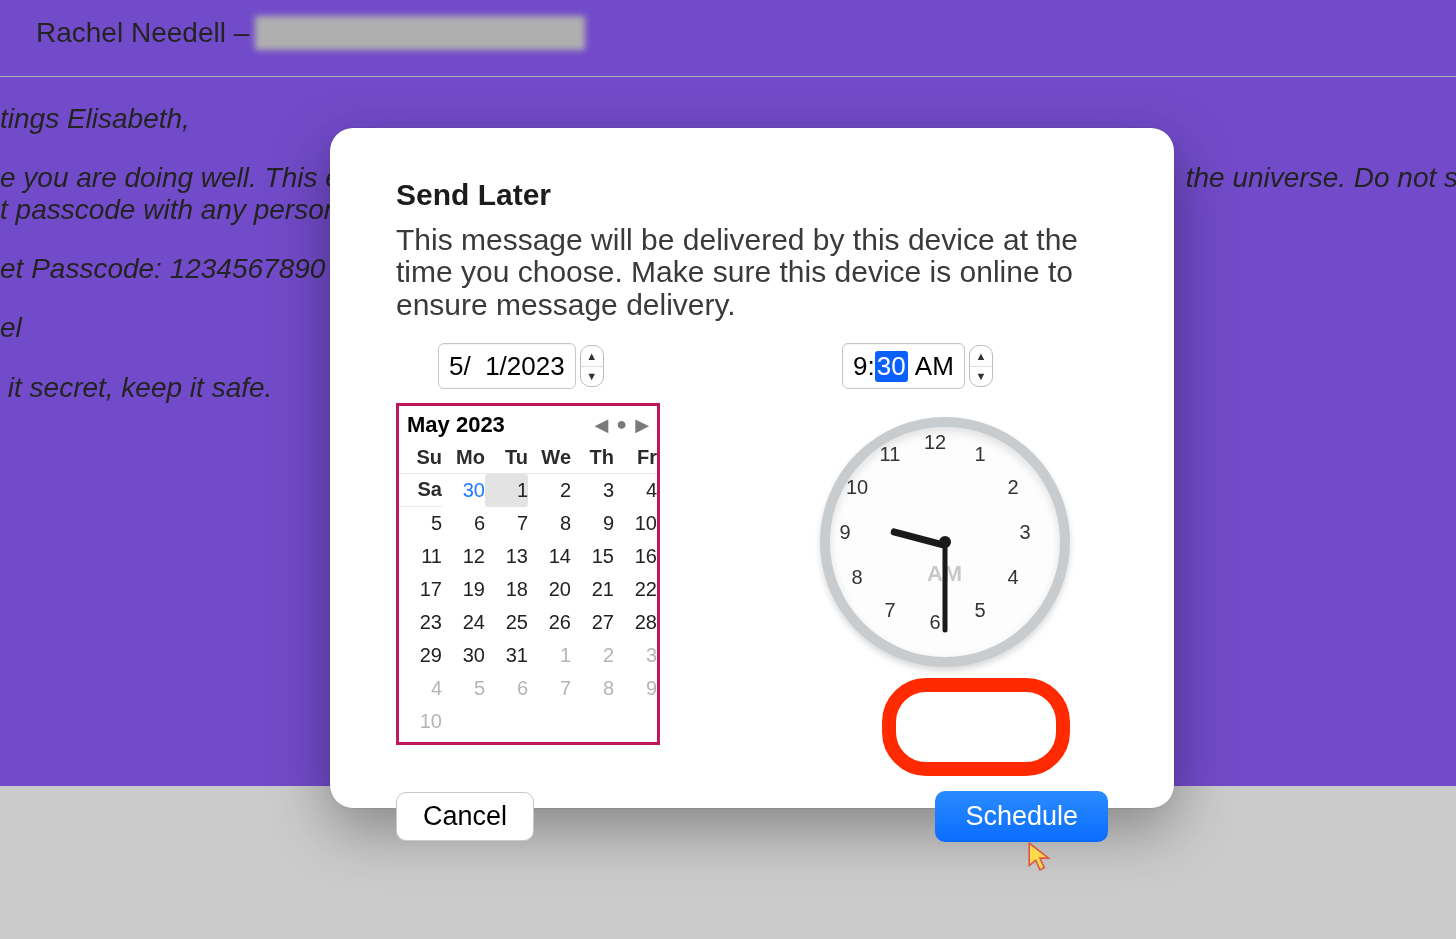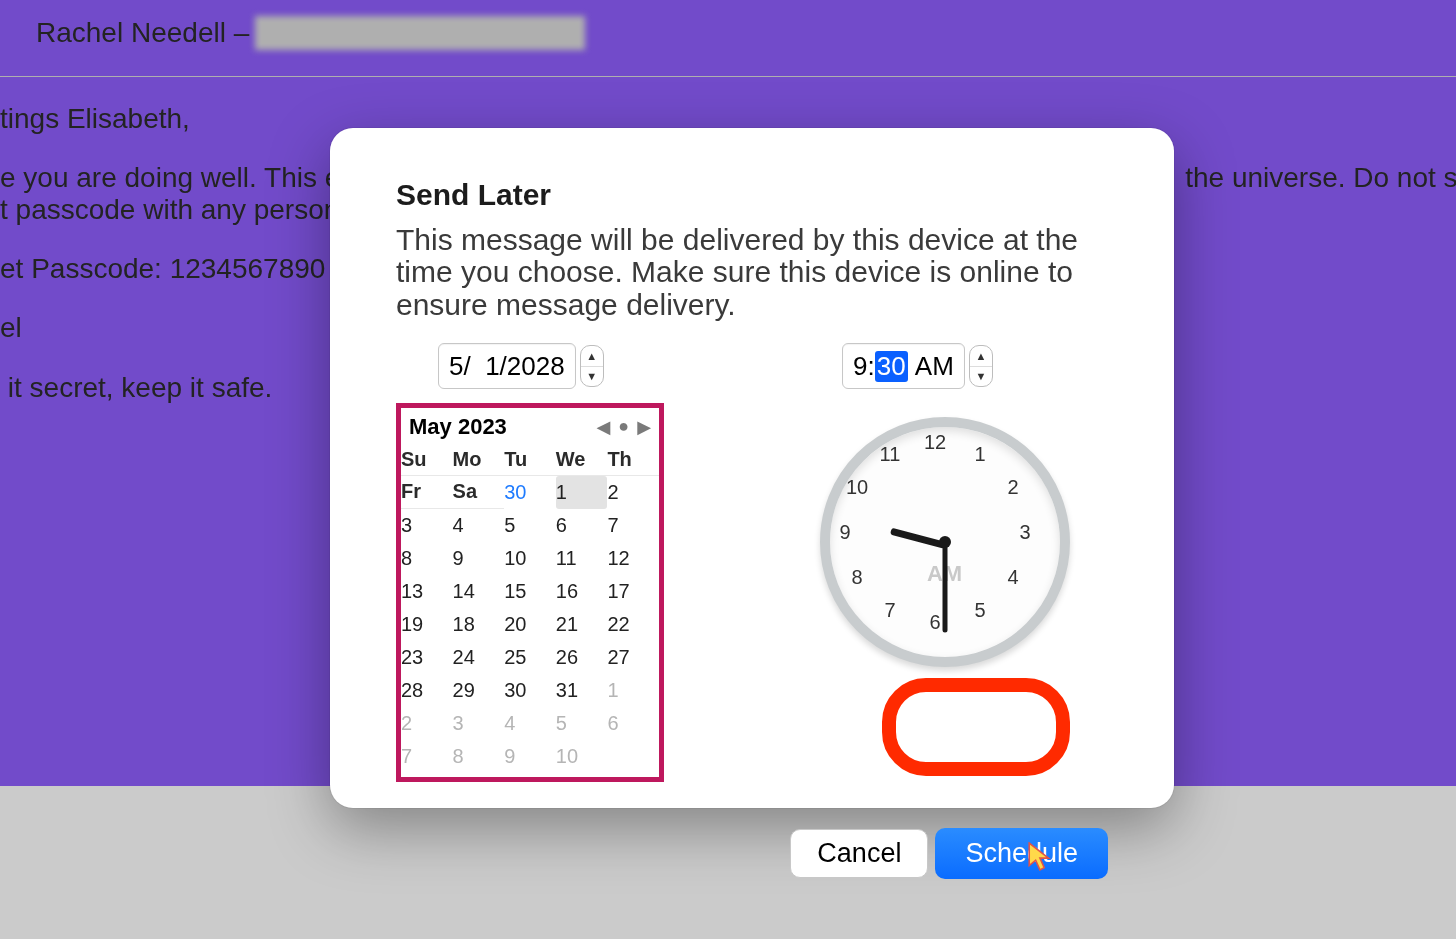--- a/index.html
+++ b/index.html
@@ -43,21 +43,21 @@
     filter: blur(3px);
     margin-left: 6px;
     vertical-align: middle;
   }
   .bg-body {
     padding: 26px 0 0 0;
     font-size: 28px;
     color: #2b2b2b;
     line-height: 1.12;
   }
-  .bg-body p { margin: 0 0 28px 0; white-space: pre; }
+  .bg-body p { margin: 0 0 28px 0; white-space: pre; font-style: italic; }
 
   
   .modal {
     position: absolute;
     left: 330px;
     top: 128px;
     width: 844px;
     height: 680px;
     background: #fff;
     border-radius: 23px;
@@ -127,37 +127,37 @@
     align-items:center;
     justify-content:center;
     font-size: 11px;
     color:#333;
     cursor:pointer;
   }
   .stepper div:first-child{border-bottom:1px solid #ddd;}
 
   
   .calendar {
-    border:5px solid #be185d;
+    border:3px solid #be185d;
     width: 258px;
     font-size: 20px;
     background:#fff;
   }
   .cal-head {
     display:flex;
     align-items:center;
     padding:6px 8px 2px 8px;
   }
   .cal-month { font-weight:700; font-size:22px; flex:1; }
   .cal-nav { display:flex; gap:8px; color:#7a7a7a; font-size:18px; }
   .cal-nav span { cursor:pointer; }
   .cal-grid {
     display:grid;
-    grid-template-columns: repeat(5, 1fr);
-    text-align:left;
+    grid-template-columns: repeat(6, 1fr);
+    text-align:right;
     padding: 2px 0 4px 0;
   }
   .cal-dow { font-weight:600; color:#2b2b2b; padding:4px 0; border-bottom:1px solid #e8e8e8;}
   .cal-day { padding:5px 0; color:#222; cursor:pointer;}
   .cal-day.other { color:#b5b5b5; }
   .cal-day.prev-month { color:#1e7bff; }
   .cal-day.selected { background:#e3e3e3; border-radius:3px; }
 
   
   .clock-wrap { margin-top: 28px; display:flex; justify-content:center; }
@@ -193,21 +193,21 @@
   .clock .hand.minute { width:88px; height:5px; }
   .clock .pin {
     position:absolute; left:50%; top:50%;
     width:12px; height:12px; margin:-6px 0 0 -6px;
     background:#1a1a1a; border-radius:50%;
   }
 
   
   .button-row {
     display:flex;
-    justify-content:flex-end;
+    justify-content:space-between;
     gap:7px;
     margin-top: 46px;
     align-items:center;
   }
   .btn {
     font-size: 27px;
     padding: 8px 26px;
     border-radius: 10px;
     border:1px solid #c8c8c8;
     background:#fff;
@@ -253,21 +253,21 @@
 
 <div class="modal">
   <div class="modal-title">Send Later</div>
   <div class="modal-desc">This message will be delivered by this device at the time you choose. Make sure this device is online to ensure message delivery.</div>
 
   <div class="picker-row">
 
     <div class="date-col">
       <div class="field-wrap">
         <div class="textfield">
-          <span>5</span>/&nbsp;&nbsp;<span>1</span>/<span>2028</span>
+          <span>5</span>/&nbsp;&nbsp;<span>1</span>/<span>2023</span>
         </div>
         <div class="stepper">
           <div>▲</div>
           <div>▼</div>
         </div>
       </div>
 
       <div class="calendar">
         <div class="cal-head">
           <div class="cal-month">May 2023</div>

